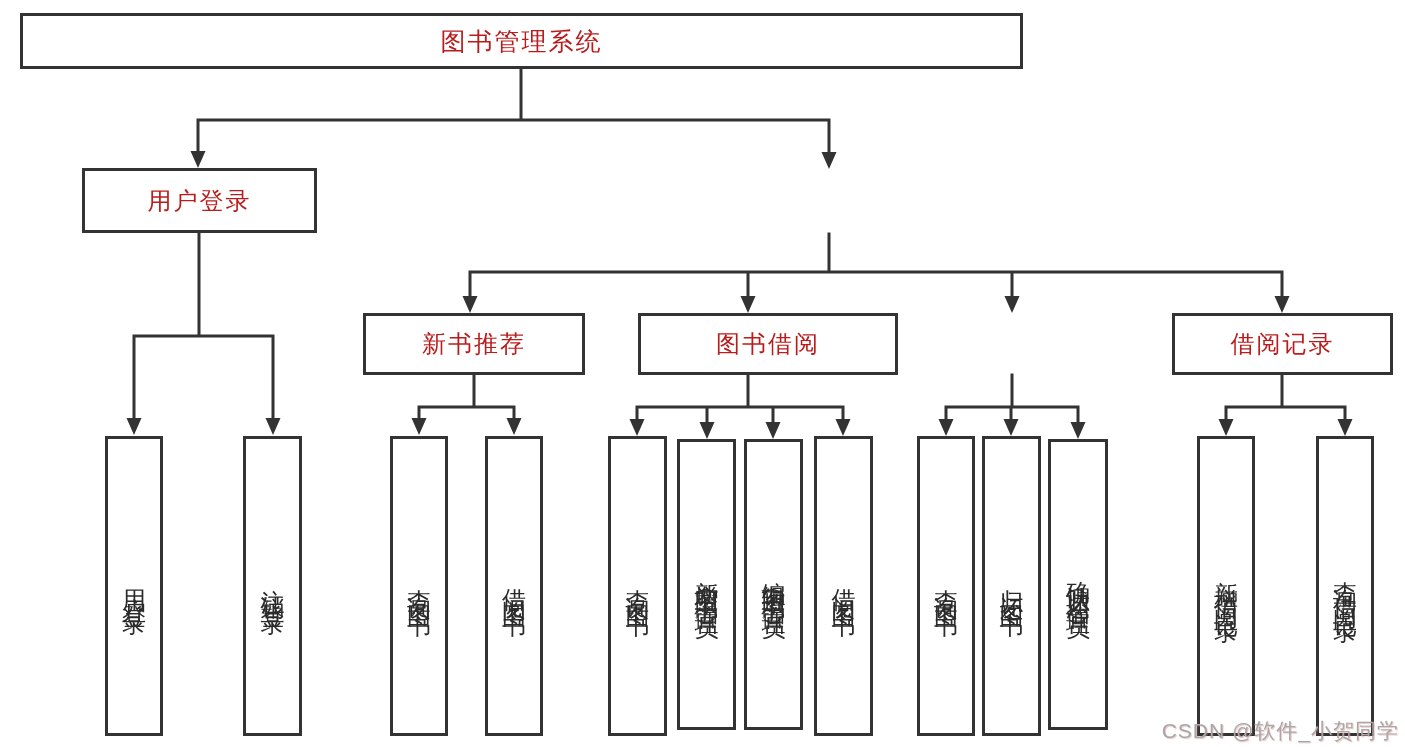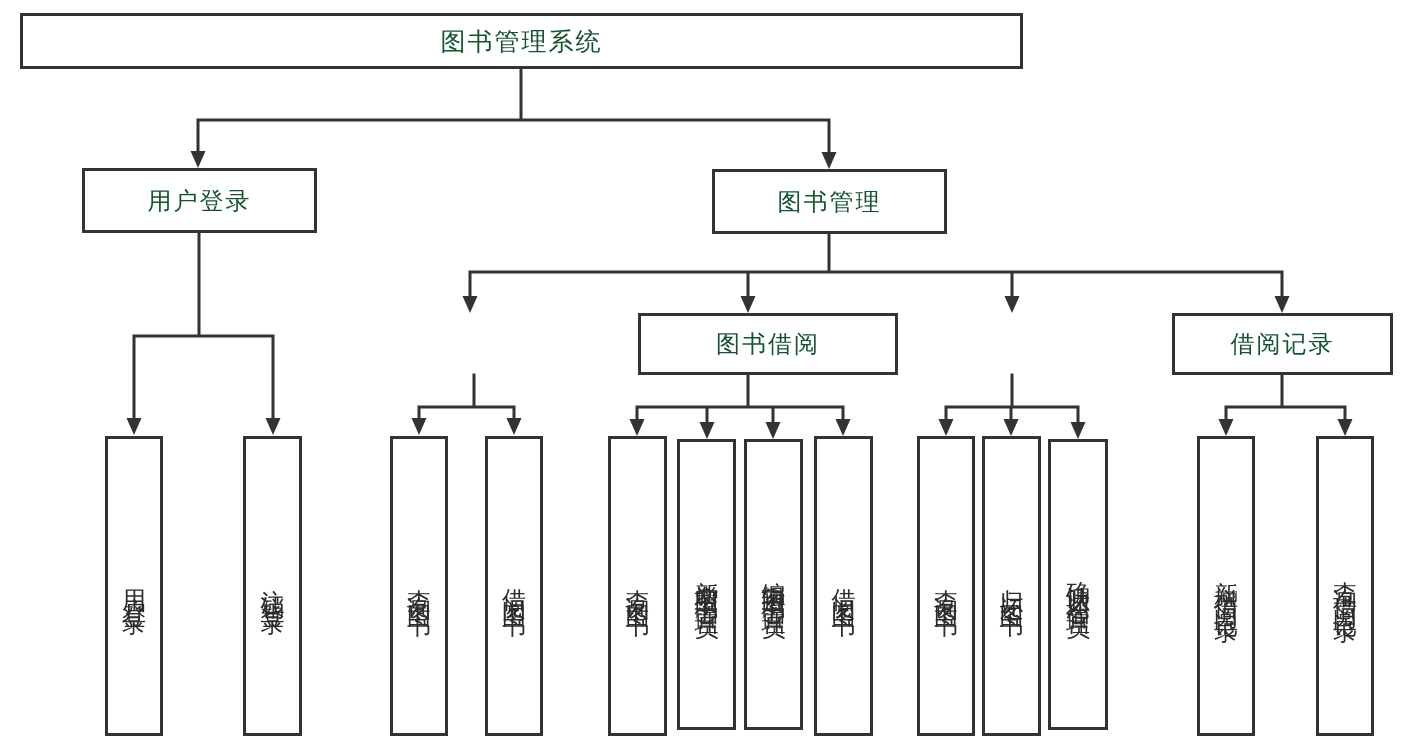--- a/index.html
+++ b/index.html
@@ -2,21 +2,21 @@
 <html><head>
 <meta charset="utf-8">
 <title>图书管理系统功能结构图</title>
 <style>
   html,body{margin:0;padding:0;background:#ffffff;}
   body{font-family:"Liberation Sans","DejaVu Sans",sans-serif;}
   #canvas{position:relative;width:1405px;height:747px;background:#ffffff;overflow:hidden;}
   #connector-layer{position:absolute;left:0;top:0;width:1405px;height:747px;z-index:1;}
   .box{position:absolute;background:#ffffff;border:3px solid #333333;box-sizing:border-box;
        display:flex;align-items:center;justify-content:center;z-index:2;}
-  .hlabel{font-size:24px;letter-spacing:2px;color:#14532d;white-space:nowrap;}
+  .hlabel{font-size:24px;letter-spacing:2px;color:#b91c1c;white-space:nowrap;}
   .root .hlabel{font-size:25px;}
   .vtext{writing-mode:vertical-rl;text-orientation:mixed;font-size:24px;letter-spacing:8px;
          color:#2b2b2b;line-height:1;}
   .vtext.long{letter-spacing:5px;}
   #watermark{position:absolute;right:6px;bottom:2px;z-index:5;font-size:21px;letter-spacing:1px;
              color:#a8a8a8;text-shadow:1px 1px 1px rgba(213,120,120,0.45);white-space:nowrap;}
 </style>
 </head>
 <body>
 
@@ -51,24 +51,24 @@
              M1337.5 419 L1352.5 419 L1345 436 Z"></path>
   </svg>
 
   <div class="box root" style="left:20px;top:13px;width:1003px;height:56px">
     <span class="hlabel">图书管理系统</span>
   </div>
 
   <div class="box" style="left:82px;top:168px;width:235px;height:65px">
     <span class="hlabel">用户登录</span>
   </div>
-  <div class="box" style="left:712px;top:169px;width:235px;height:65px">
-    <span class="hlabel">图书管理</span>
+
+  <div class="box" style="left:363px;top:313px;width:222px;height:62px">
+    <span class="hlabel">新书推荐</span>
   </div>
-
   <div class="box" style="left:638px;top:313px;width:260px;height:62px">
     <span class="hlabel">图书借阅</span>
   </div>
   <div class="box" style="left:1172px;top:313px;width:221px;height:62px">
     <span class="hlabel">借阅记录</span>
   </div>
 
   <div class="box" style="left:105px;top:436px;width:58px;height:300px">
     <span class="vtext">用户登录</span>
   </div>
@@ -106,14 +106,15 @@
     <span class="vtext long">确认归还（管理员）</span>
   </div>
 
   <div class="box" style="left:1197px;top:436px;width:58px;height:300px">
     <span class="vtext">新增借阅记录</span>
   </div>
   <div class="box" style="left:1316px;top:436px;width:58px;height:300px">
     <span class="vtext">查询借阅记录</span>
   </div>
 
+  <div id="watermark">CSDN @软件_小贺同学</div>
 
 </div>
 
 </body></html>

